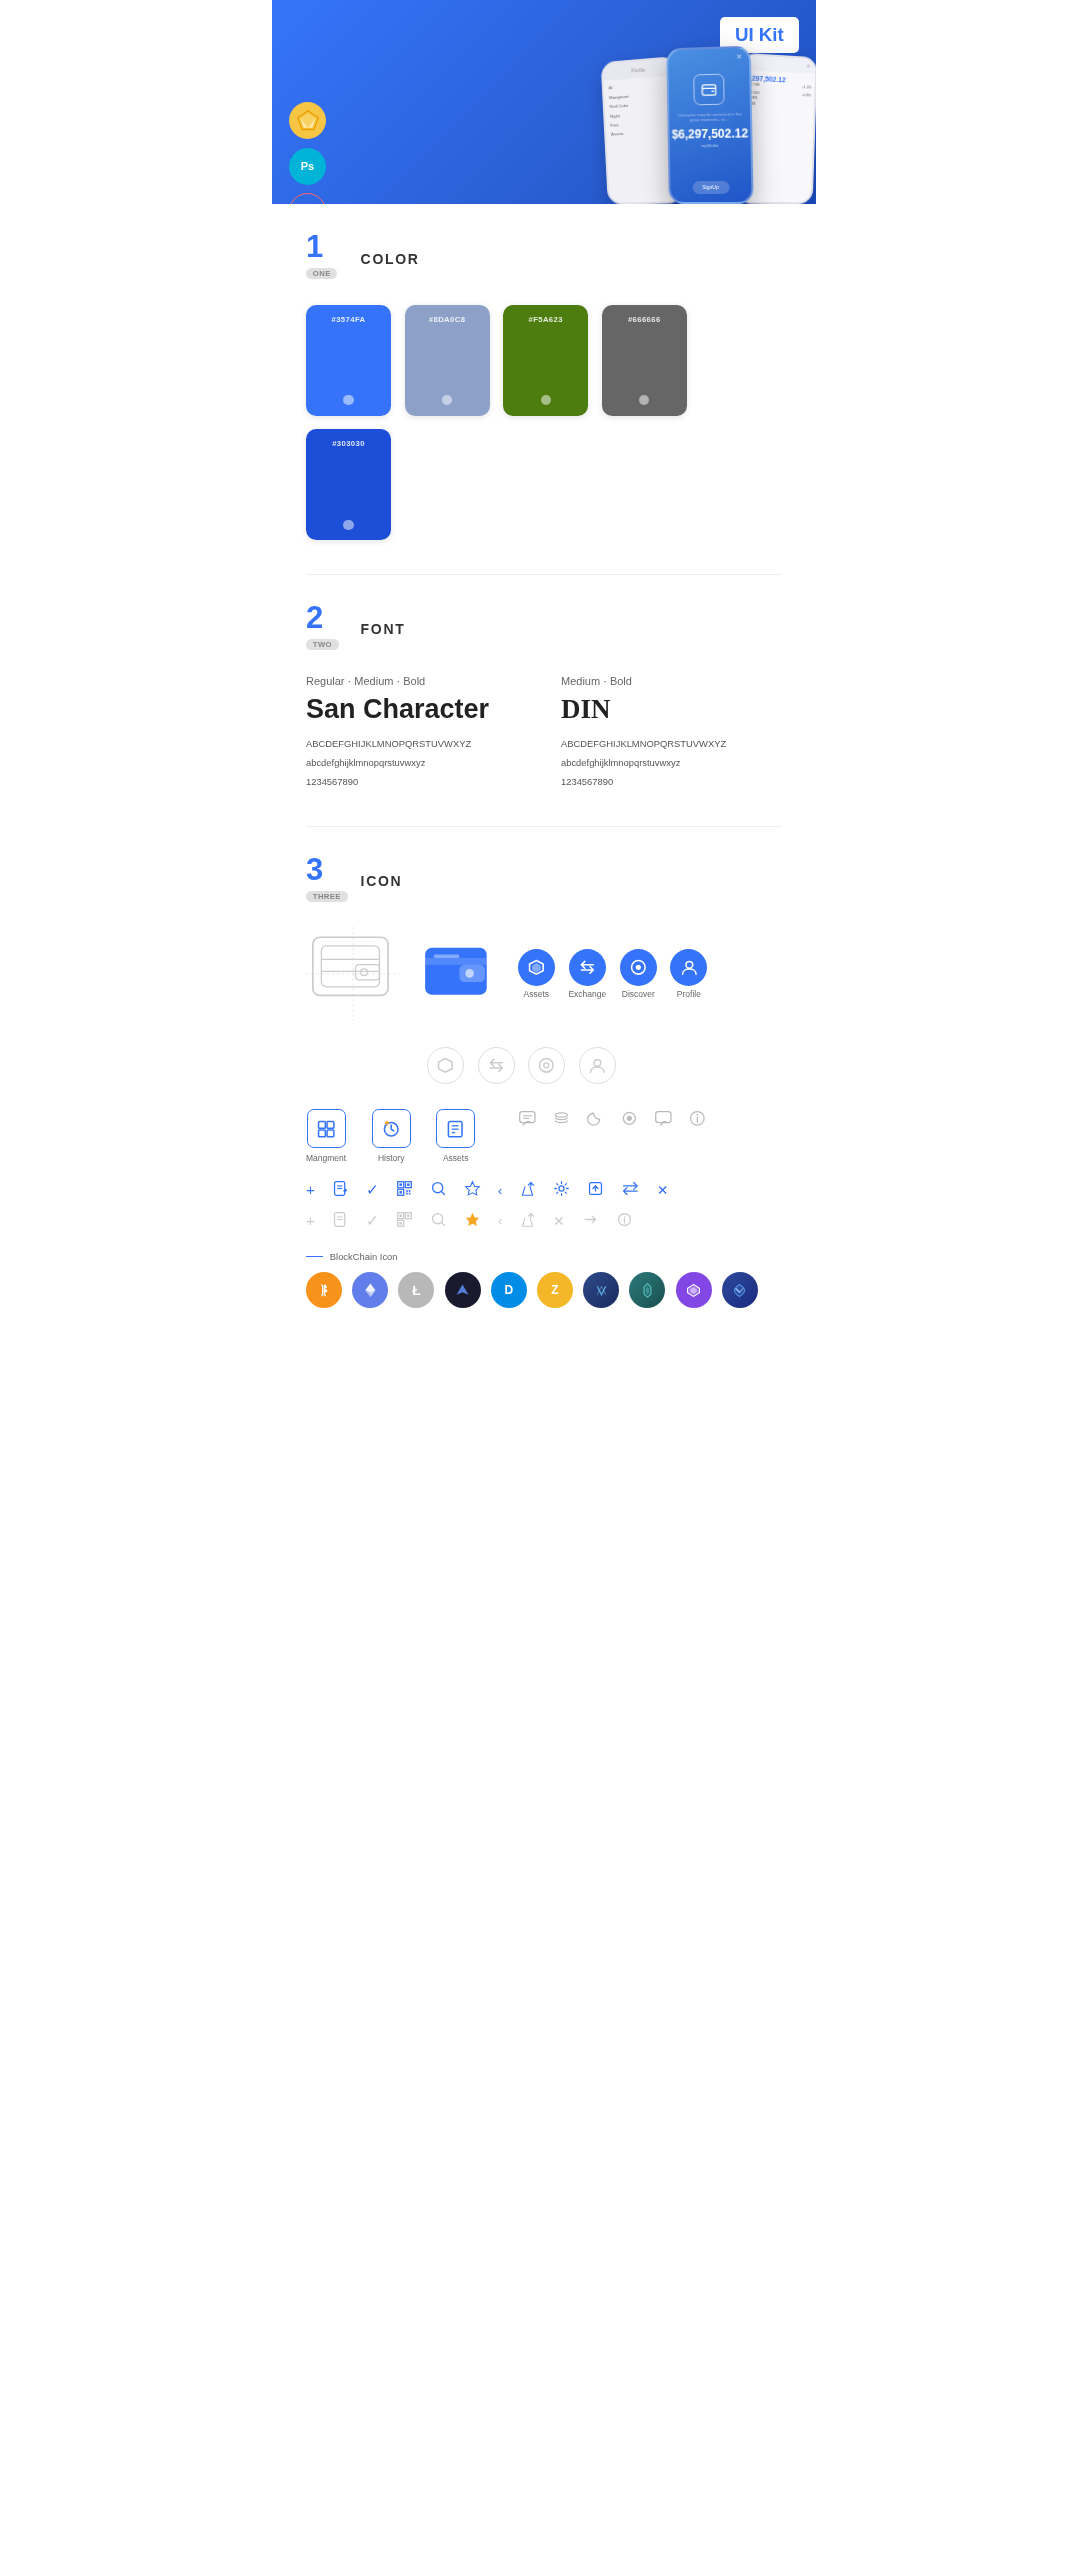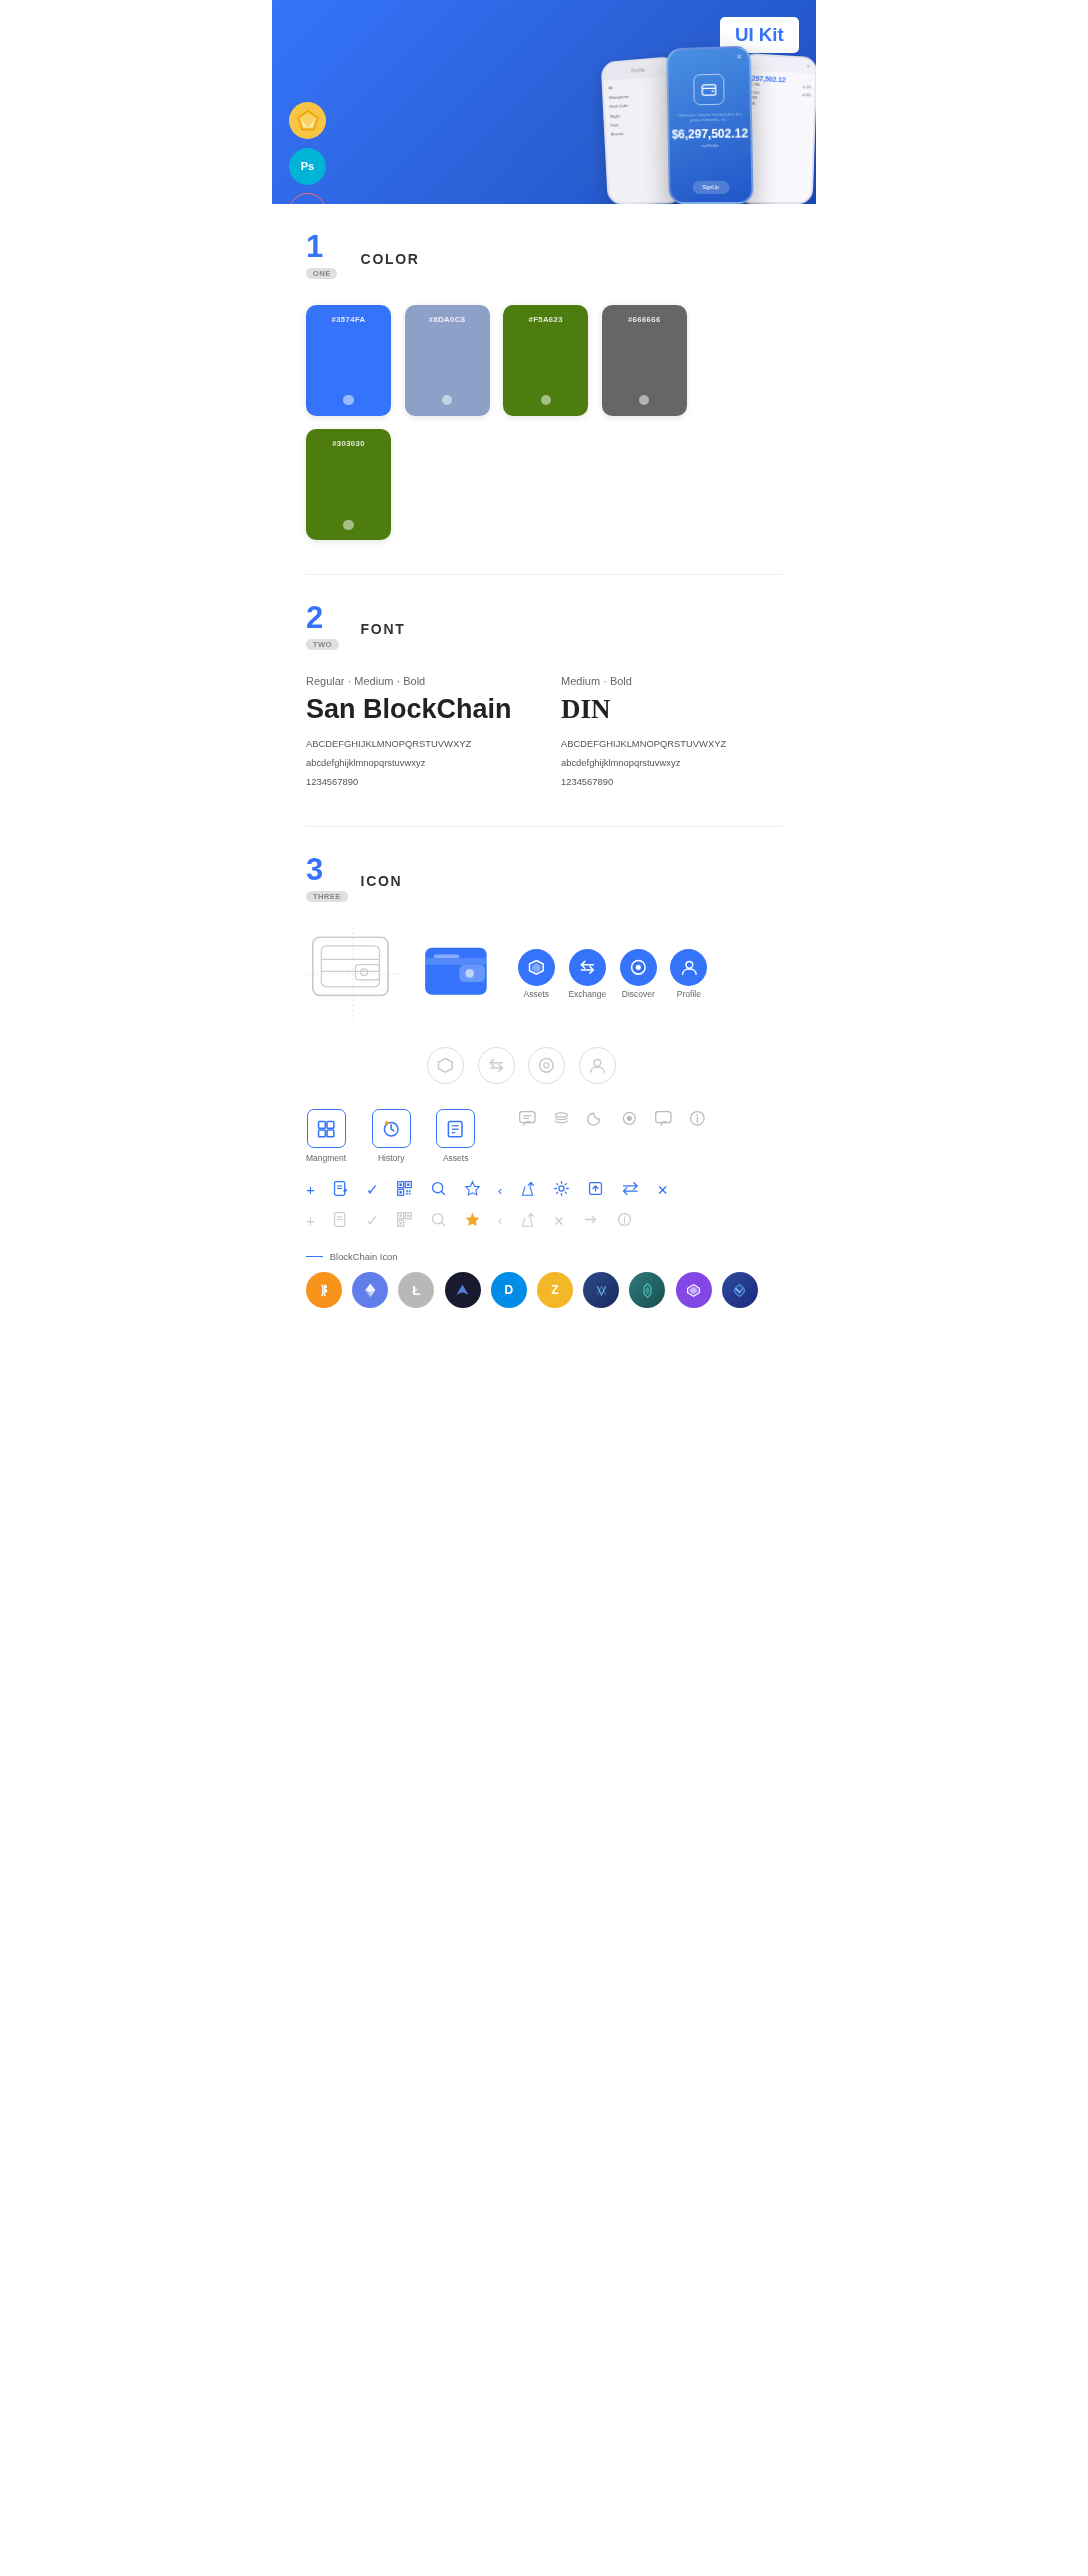--- a/index.html
+++ b/index.html
@@ -290,21 +290,21 @@
       <div class="swatch-dot"></div>
     </div>
     <div class="color-swatch" style="background:#4d7c0f;">
       <span class="swatch-code">#F5A623</span>
       <div class="swatch-dot"></div>
     </div>
     <div class="color-swatch" style="background:#666666;">
       <span class="swatch-code">#666666</span>
       <div class="swatch-dot"></div>
     </div>
-    <div class="color-swatch" style="background:#4d7c0f;">
+    <div class="color-swatch" style="background:#1d4ed8;">
       <span class="swatch-code">#303030</span>
       <div class="swatch-dot"></div>
     </div>
   </div>
 </div>
 
 <div class="sec-sep"></div>
 
 <div class="section">
   <div class="section-header">
@@ -312,21 +312,21 @@
       <span class="section-num-large">2</span>
       <span class="section-num-word">TWO</span>
     </div>
     <h2 class="section-title">FONT</h2>
   </div>
 
   <div class="font-section">
 
     <div class="font-col">
       <div class="font-style-label">Regular · Medium · Bold</div>
-      <div class="font-name" style="font-family: -apple-system, BlinkMacSystemFont, 'San Francisco', 'Helvetica Neue', Arial, sans-serif;">San BlockChain</div>
+      <div class="font-name" style="font-family: -apple-system, BlinkMacSystemFont, 'San Francisco', 'Helvetica Neue', Arial, sans-serif;">San Character</div>
       <div class="font-alpha">ABCDEFGHIJKLMNOPQRSTUVWXYZ</div>
       <div class="font-alpha">abcdefghijklmnopqrstuvwxyz</div>
       <div class="font-alpha">1234567890</div>
     </div>
 
     <div class="font-col">
       <div class="font-style-label">Medium · Bold</div>
       <div class="font-name font-name-din" style="font-family: Georgia, 'Times New Roman', serif; font-weight: 700;">DIN</div>
       <div class="font-alpha">ABCDEFGHIJKLMNOPQRSTUVWXYZ</div>
       <div class="font-alpha">abcdefghijklmnopqrstuvwxyz</div>

